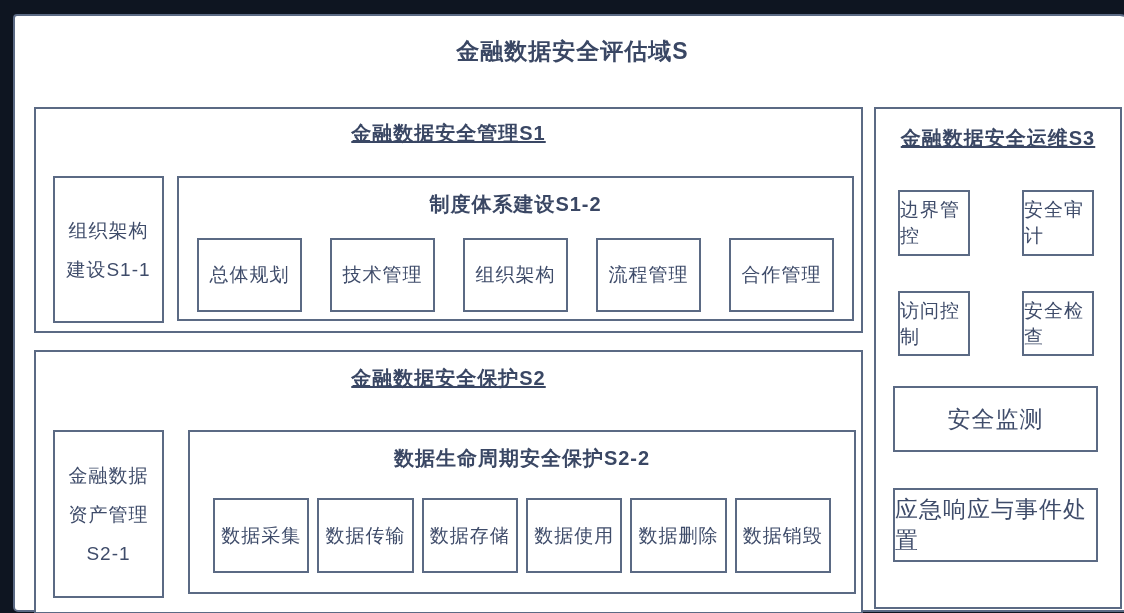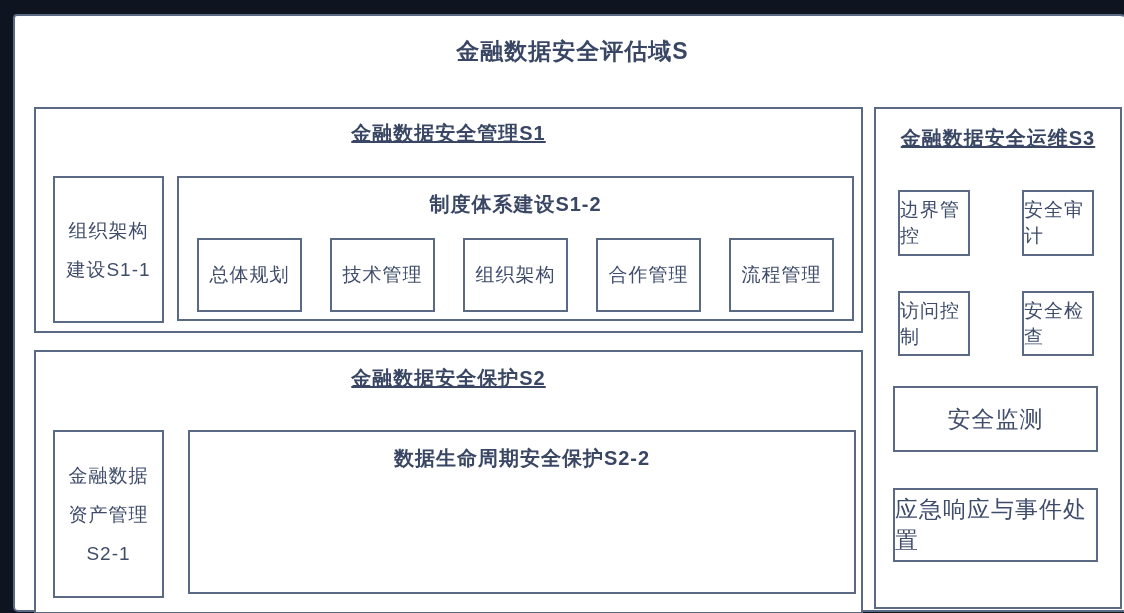--- a/index.html
+++ b/index.html
@@ -113,35 +113,43 @@
     <div class="side-box" id="s1-side">
       <div>组织架构</div>
       <div>建设S1-1</div>
     </div>
     <div class="sub-panel" id="s1-sub">
       <div class="sub-title">制度体系建设S1-2</div>
       <div class="row" id="s1-row">
         <div class="cell">总体规划</div>
         <div class="cell">技术管理</div>
         <div class="cell">组织架构</div>
+        <div class="cell">流程管理</div>
         <div class="cell">合作管理</div>
-        <div class="cell">流程管理</div>
       </div>
     </div>
   </div>
 
   <div class="panel" id="panel-s2">
     <div class="panel-title">金融数据安全保护S2</div>
     <div class="side-box" id="s2-side">
       <div>金融数据</div>
       <div>资产管理</div>
       <div>S2-1</div>
     </div>
     <div class="sub-panel" id="s2-sub">
       <div class="sub-title">数据生命周期安全保护S2-2</div>
+      <div class="row" id="s2-row">
+        <div class="cell">数据采集</div>
+        <div class="cell">数据传输</div>
+        <div class="cell">数据存储</div>
+        <div class="cell">数据使用</div>
+        <div class="cell">数据删除</div>
+        <div class="cell">数据销毁</div>
+      </div>
     </div>
   </div>
 
   <div class="panel" id="panel-s3">
     <div class="panel-title">金融数据安全运维S3</div>
     <div class="s3-row" id="s3-row-1">
       <div class="cell">边界管控</div>
       <div class="cell">安全审计</div>
     </div>
     <div class="s3-row" id="s3-row-2">

